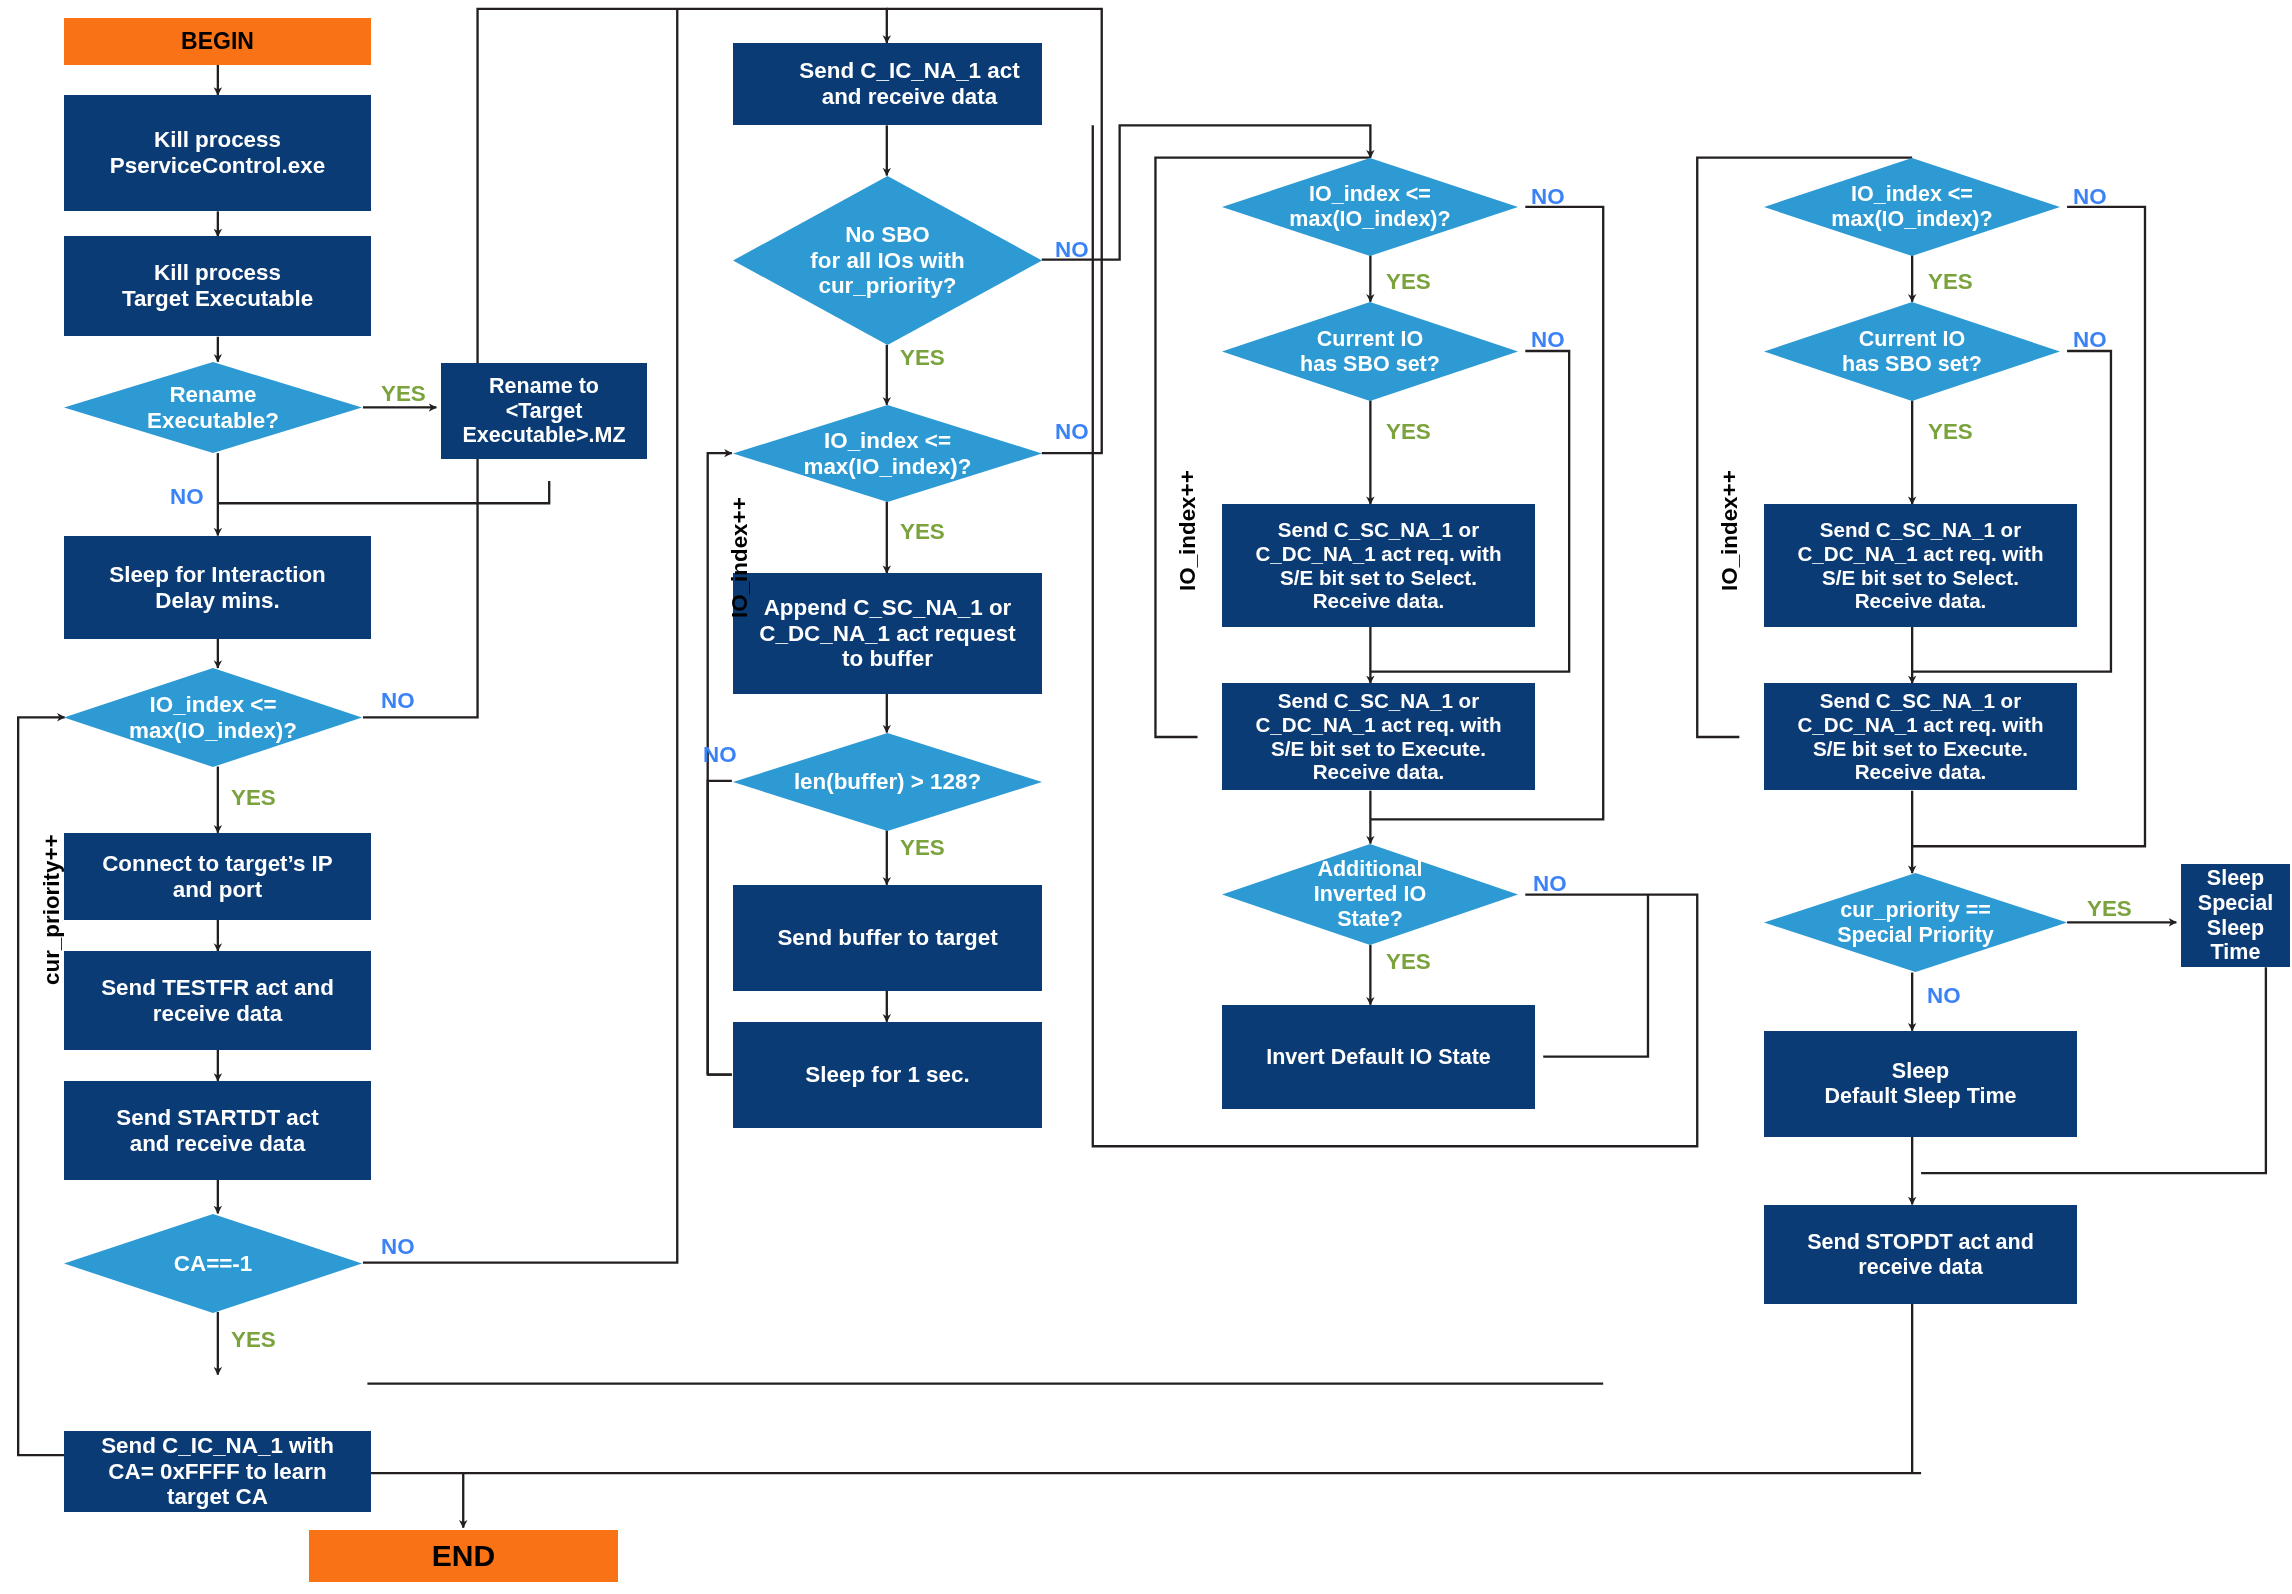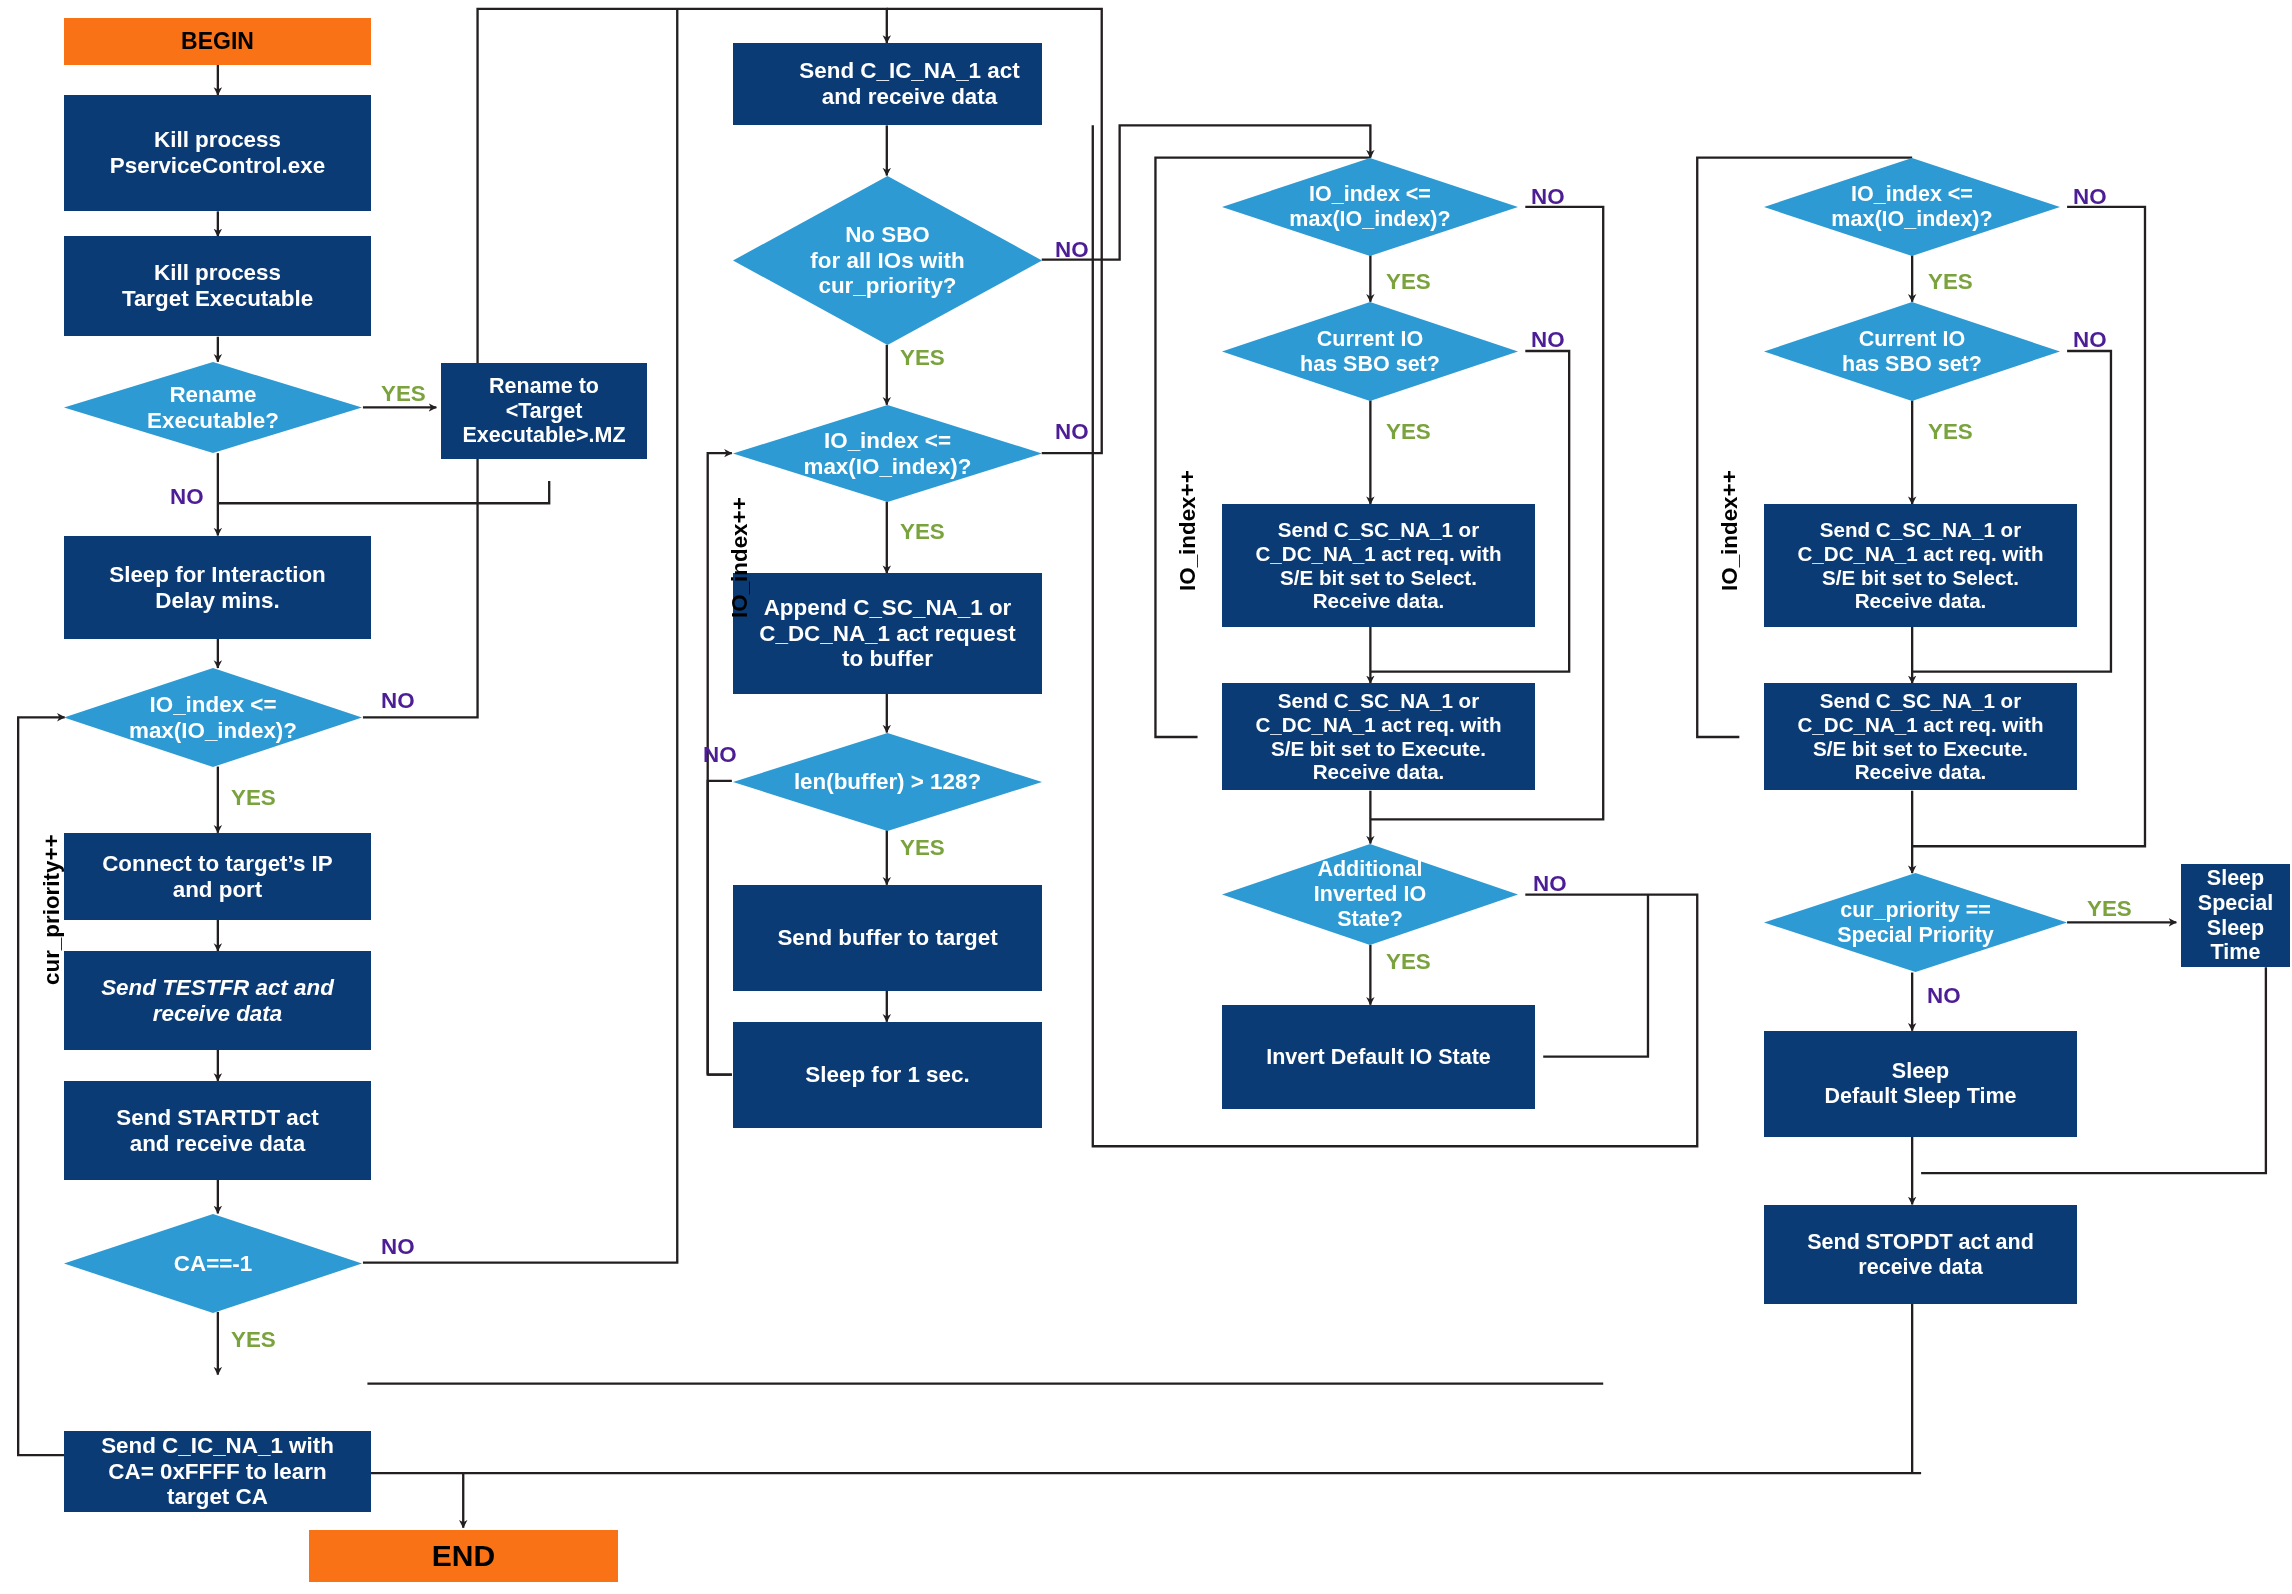--- a/index.html
+++ b/index.html
@@ -9,21 +9,21 @@
   .node{position:absolute;box-sizing:border-box;display:flex;align-items:center;justify-content:center;text-align:center;}
   .proc{background:#0b3b75;color:#ffffff;font-weight:bold;line-height:1.16;}
   .term{background:#f97316;color:#000000;font-weight:bold;line-height:1.16;}
   .dec-wrap{position:absolute;}
   .dec-shape{position:absolute;left:0;top:0;width:100%;height:100%;background:#2e9ad4;
              clip-path:polygon(50% 0%,100% 50%,50% 100%,0% 50%);}
   .dec-txt{position:absolute;left:0;top:0;width:100%;height:100%;display:flex;align-items:center;
            justify-content:center;text-align:center;color:#ffffff;font-weight:bold;line-height:1.16;}
   .it{}
   .lbl{position:absolute;font-weight:bold;white-space:nowrap;}
-  .lbl-no{color:#4c1d95;}
+  .lbl-no{color:#3b82f6;}
   .lbl-yes{color:#7aa33d;}
   .vlbl{position:absolute;font-weight:bold;color:#000;white-space:nowrap;
         transform-origin:left top;transform:rotate(-90deg);}
 </style>
 </head>
 <body>
 
 <div id="canvas">
 
   <svg id="wires" viewBox="0 0 2560 1780">
@@ -172,21 +172,21 @@
       <div><span>IO_index &lt;=</span><br>
       <span>max(IO_index)?</span></div>
     </div>
   </div>
 
   <div class="node proc" style="left:64px;top:833px;width:307px;height:87px;font-size:22.4px;">
     <div><span>Connect to target’s IP</span><br>
     <span>and port</span></div>
   </div>
 
-  <div class="node proc" style="left:64px;top:951px;width:307px;height:99px;font-size:22.4px;font-style:italic;">
+  <div class="node proc" style="left:64px;top:951px;width:307px;height:99px;font-size:22.4px;">
     <div><span>Send TESTFR act and</span><br>
     <span>receive data</span></div>
   </div>
 
   <div class="node proc" style="left:64px;top:1081px;width:307px;height:99px;font-size:22.4px;">
     <div><span>Send STARTDT act</span><br>
     <span>and receive data</span></div>
   </div>
 
   <div class="dec-wrap" style="left:64px;top:1214px;width:298px;height:99px;">

